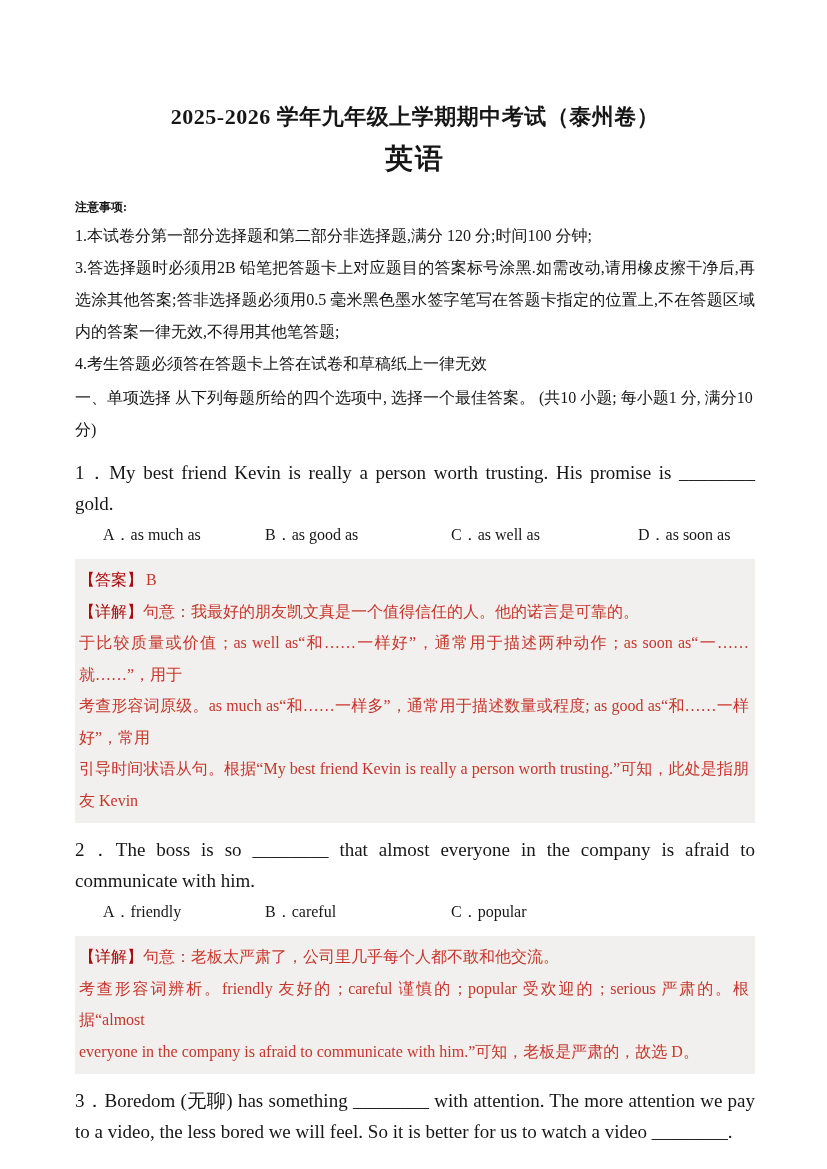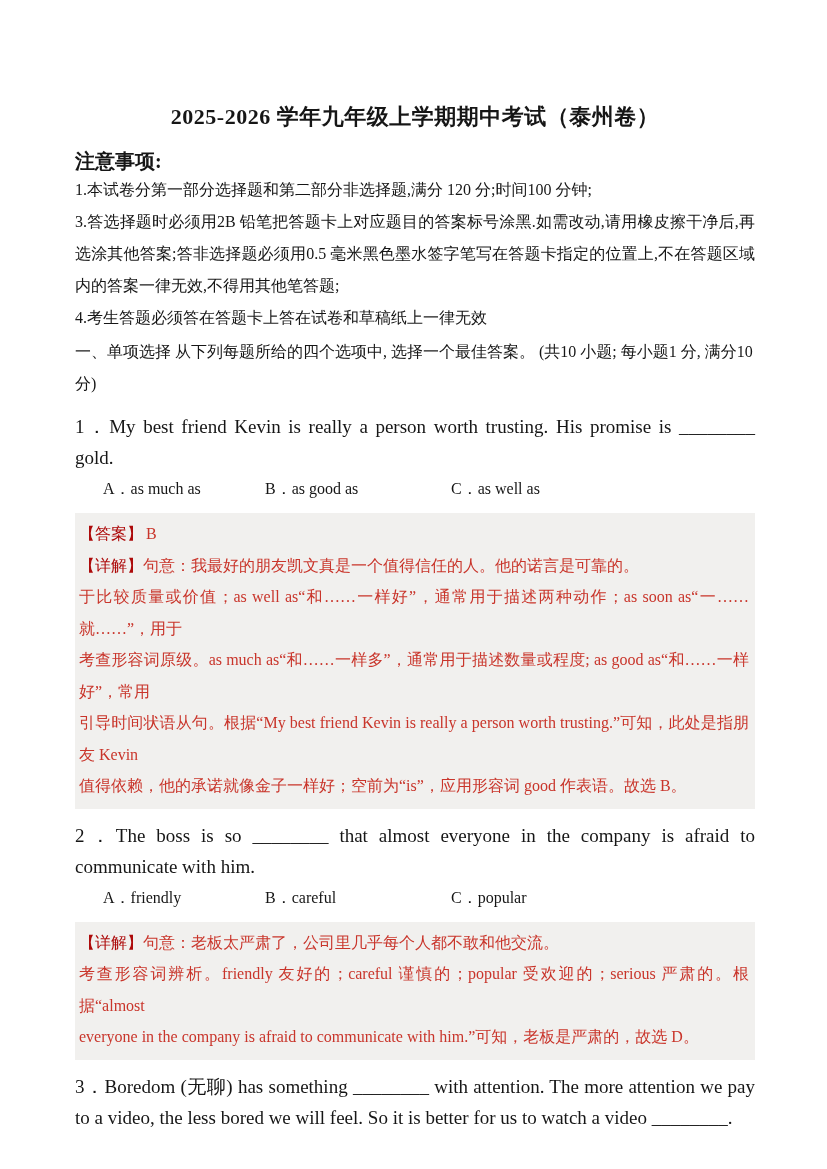--- a/index.html
+++ b/index.html
@@ -14,21 +14,21 @@
 
   .title {
     margin: 0; font-size: 22px; line-height: 30px;
     font-weight: bold; text-align: center; letter-spacing: 0.5px;
   }
   .subject {
     margin: 8px 0 0; font-size: 28px; line-height: 38px;
     font-weight: bold; text-align: center; letter-spacing: 2px;
   }
   .notice-heading {
-    margin-top: 16px; font-size: 20px; line-height: 26px; font-weight: bold;
+    margin-top: 16px; font-size: 12px; line-height: 26px; font-weight: bold;
   }
   .note {
     margin: 0; font-size: 16px; line-height: 32px; text-align: justify;
   }
   .section-heading {
     margin-top: 2px; font-size: 16px; line-height: 32px; font-weight: normal;
   }
   .stem {
     margin: 11px 0 0; font-size: 19px; line-height: 31px; text-align: justify;
   }
@@ -47,41 +47,42 @@
   .ans-line { font-size: 16px; line-height: 31.5px; color: #c9352b; text-align: justify; }
   .ans-label { color: #ad0a0a; font-weight: normal; }
   .ans-value { margin-left: 3px; }
 </style>
 </head>
 <body>
 
 <div class="page">
 
   <h1 class="title">2025-2026 学年九年级上学期期中考试（泰州卷）</h1>
+  <h2 class="subject">英语</h2>
 
   <div class="notice-heading">注意事项:</div>
   <p class="note">1.本试卷分第一部分选择题和第二部分非选择题,满分 120 分;时间100 分钟;</p>
   <p class="note">3.答选择题时必须用2B 铅笔把答题卡上对应题目的答案标号涂黑.如需改动,请用橡皮擦干净后,再选涂其他答案;答非选择题必须用0.5 毫米黑色墨水签字笔写在答题卡指定的位置上,不在答题区域内的答案一律无效,不得用其他笔答题;</p>
   <p class="note">4.考生答题必须答在答题卡上答在试卷和草稿纸上一律无效</p>
 
   <div class="section-heading">一、单项选择 从下列每题所给的四个选项中, 选择一个最佳答案。 (共10 小题; 每小题1 分, 满分10 分)</div>
 
   <p class="stem">1．My best friend Kevin is really a person worth trusting. His promise is ________ gold.</p>
   <div class="options">
     <span class="opt">A．as much as</span>
     <span class="opt">B．as good as</span>
     <span class="opt">C．as well as</span>
+    <span class="opt">D．as soon as</span>
   </div>
   <div class="answer-block">
     <div class="ans-line"><span class="ans-label">【答案】</span><span class="ans-value">B</span></div>
     <div class="ans-line"><span class="ans-label">【详解】</span><span>句意：我最好的朋友凯文真是一个值得信任的人。他的诺言是可靠的。</span></div>
     <div class="ans-line">于比较质量或价值；as well as“和……一样好”，通常用于描述两种动作；as soon as“一……就……”，用于</div>
     <div class="ans-line">考查形容词原级。as much as“和……一样多”，通常用于描述数量或程度; as good as“和……一样好”，常用</div>
     <div class="ans-line">引导时间状语从句。根据“My best friend Kevin is really a person worth trusting.”可知，此处是指朋友 Kevin</div>
-    <div class="ans-line">值得依赖，他的承诺就像金子一样好；空前为“is”，应用形容词 good 作表语。故选 B。</div>
   </div>
 
   <p class="stem">2．The boss is so ________ that almost everyone in the company is afraid to communicate with him.</p>
   <div class="options">
     <span class="opt">A．friendly</span>
     <span class="opt">B．careful</span>
     <span class="opt">C．popular</span>
   </div>
   <div class="answer-block">
     <div class="ans-line"><span class="ans-label">【详解】</span><span>句意：老板太严肃了，公司里几乎每个人都不敢和他交流。</span></div>

